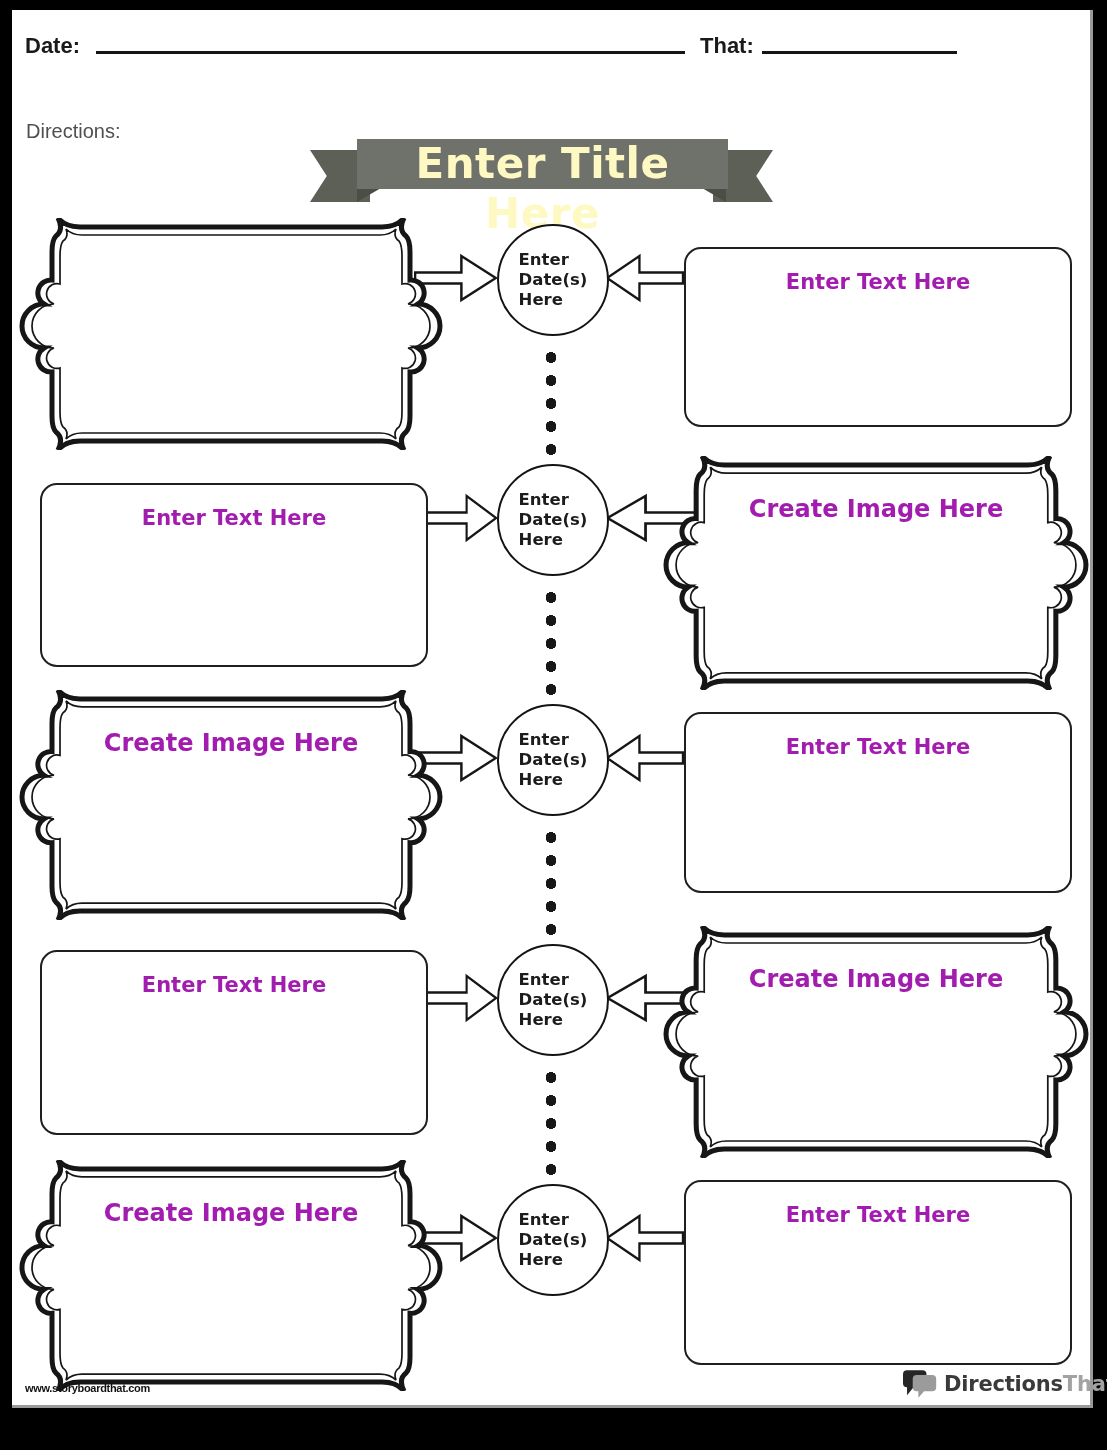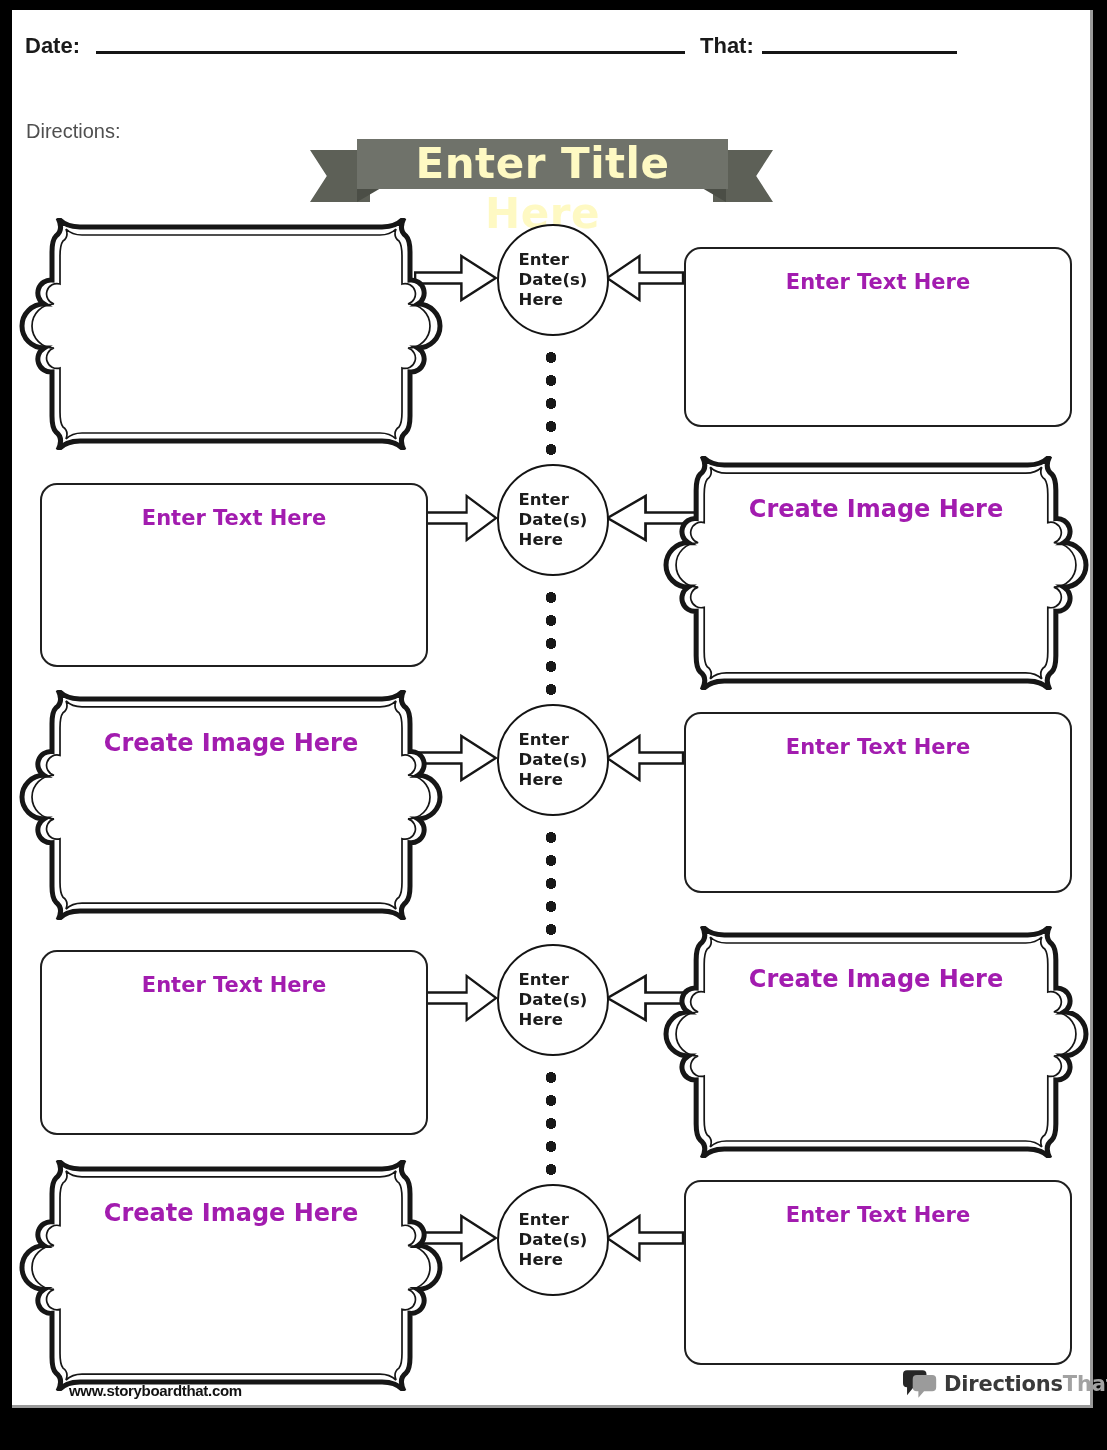--- a/index.html
+++ b/index.html
@@ -31,21 +31,21 @@
   
   .datecircle{background:#fff;border:2.2px solid #141414;border-radius:50%;width:108px;height:108px;
               display:flex;align-items:center;justify-content:center;}
   .datecircle span{white-space:pre-line;font-weight:bold;font-size:16.5px;line-height:1.22;color:#1c1c1c;}
   
   .dots{width:12px;height:115px;
         background-image:radial-gradient(circle 5.5px at 6px 11.5px,#171717 97%,transparent 100%);
         background-size:12px 23px;background-repeat:repeat-y;}
   .arrow{display:block;}
   
-  .url{font-family:"Liberation Sans",sans-serif;font-weight:bold;font-size:15px;color:#111;letter-spacing:-0.3px;margin-left:44px;}
+  .url{font-family:"Liberation Sans",sans-serif;font-weight:bold;font-size:11px;color:#111;letter-spacing:-0.3px;}
   .brand{display:flex;align-items:center;gap:7px;}
   .brand-text{font-size:21px;font-weight:bold;letter-spacing:-0.2px;}
   .brand-text .p1{color:#3a3a3a;}
   .brand-text .p2{color:#a2a2a2;}
 </style>
 </head>
 <body>
 
 <svg width="0" height="0" style="position:absolute">
   <defs>

